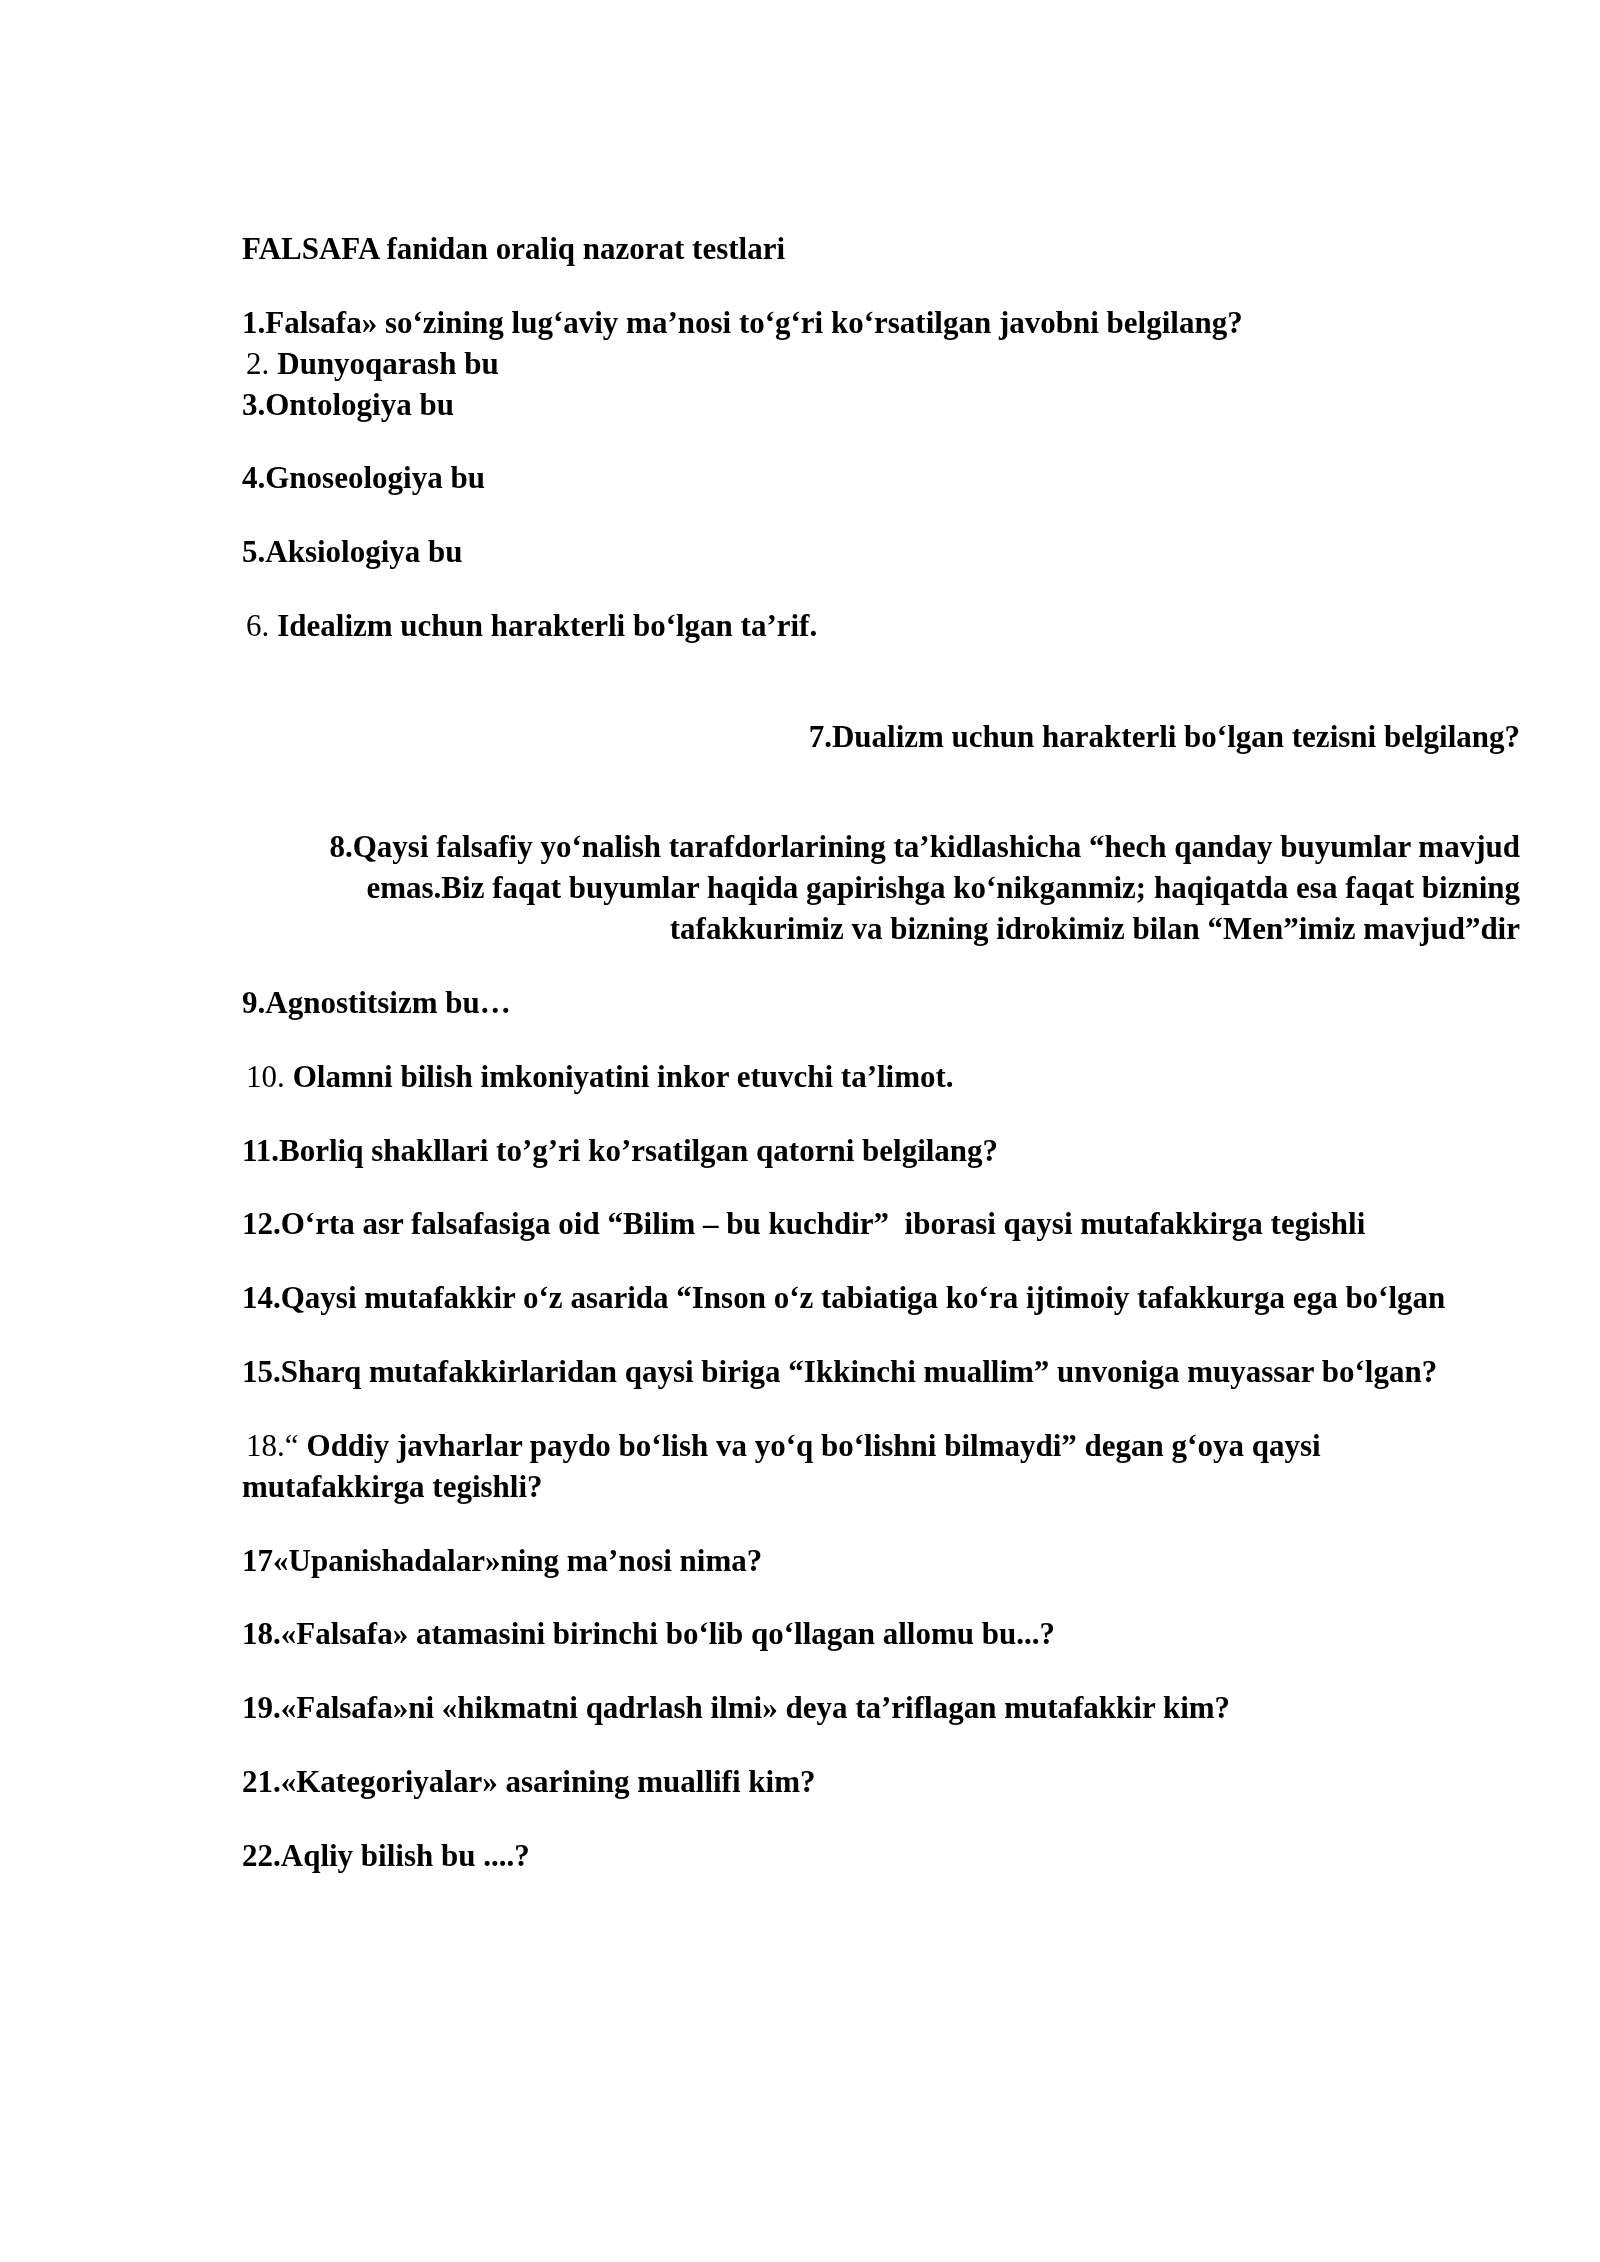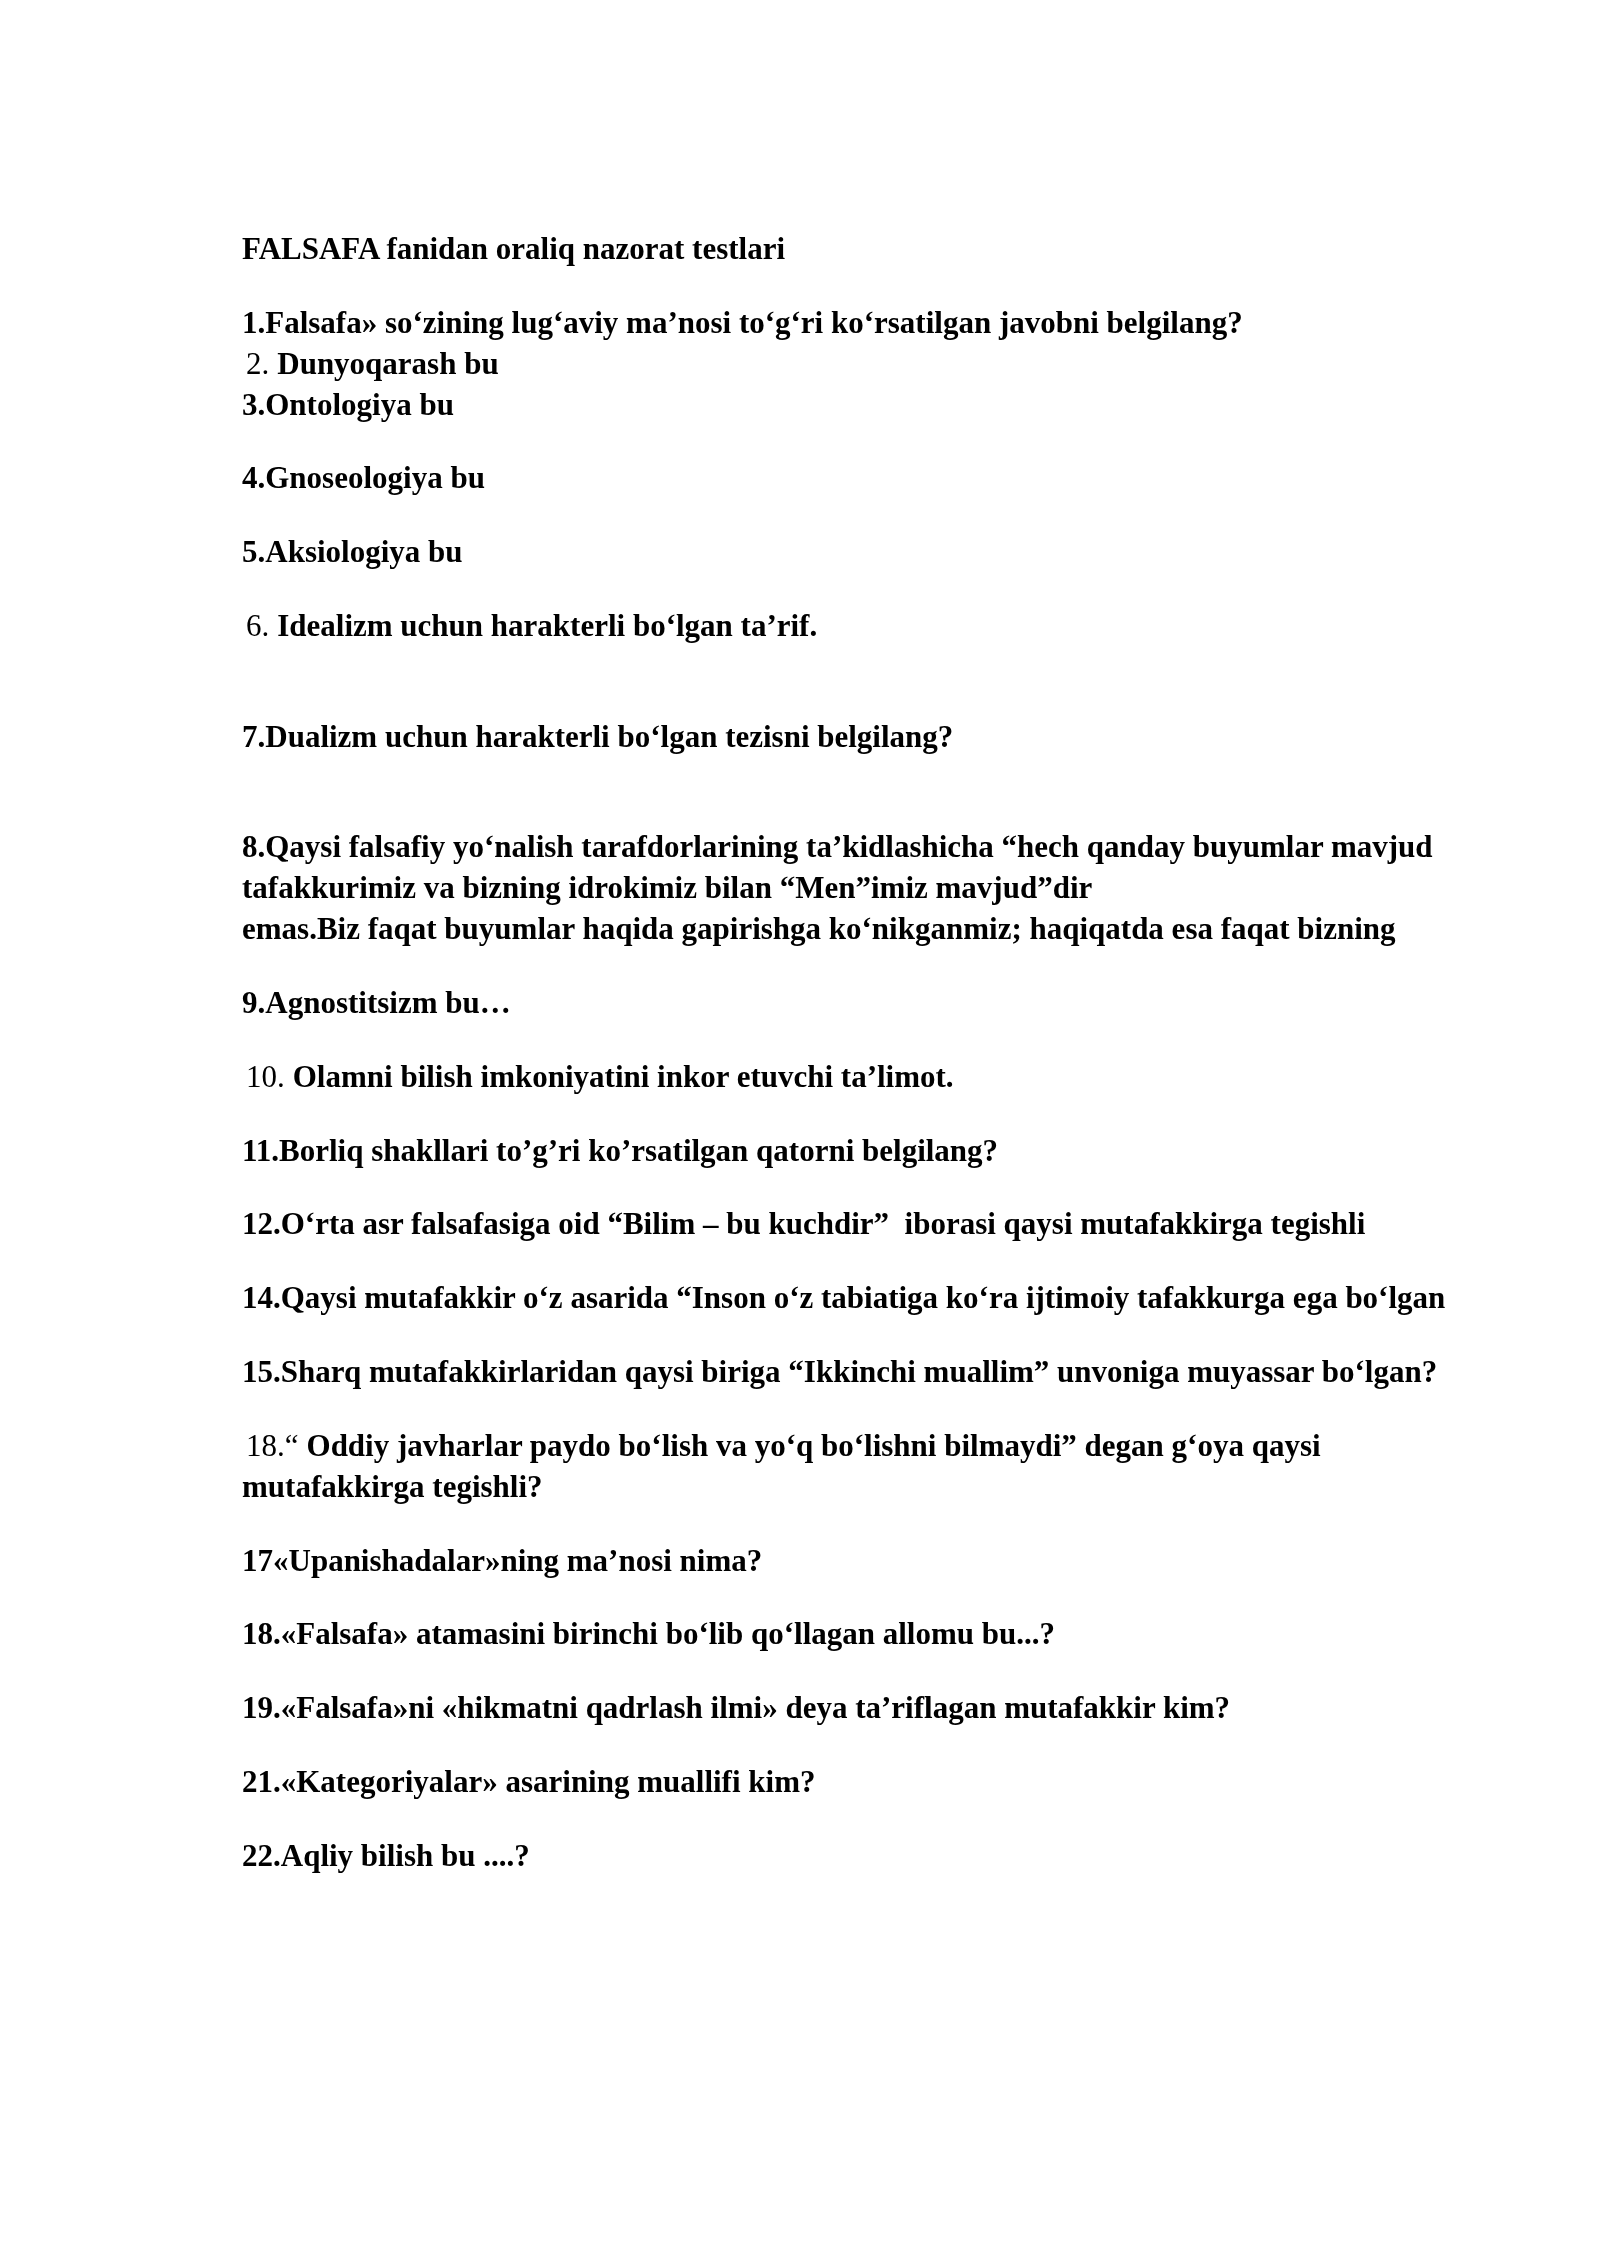--- a/index.html
+++ b/index.html
@@ -17,21 +17,21 @@
     font-family: "Liberation Serif", "DejaVu Serif", serif;
     font-weight: 700;
     font-size: 31px;
     line-height: 36.9px;
     color: #000000;
   }
   .para { margin: 0; }
   .line { white-space: pre; }
   .plain { font-weight: 400; }
   .g1 { margin-top: 36.9px; }
-  .g2 { margin-top: 73.8px; }
+  .g2 { margin-top: 73.8px; text-align: right; }
 </style>
 </head>
 <body>
 
 <div class="page">
 
   <div class="para">
     <div class="line">FALSAFA fanidan oraliq nazorat testlari</div>
   </div>
 
@@ -58,22 +58,22 @@
   <div class="para g1">
     <div class="line"><span class="plain">6.</span><span>Idealizm uchun harakterli bo‘lgan ta’rif.</span></div>
   </div>
 
   <div class="para g2">
     <div class="line">7.Dualizm uchun harakterli bo‘lgan tezisni belgilang?</div>
   </div>
 
   <div class="para g2">
     <div class="line">8.Qaysi falsafiy yo‘nalish tarafdorlarining ta’kidlashicha “hech qanday buyumlar mavjud</div>
+    <div class="line">emas.Biz faqat buyumlar haqida gapirishga ko‘nikganmiz; haqiqatda esa faqat bizning</div>
     <div class="line">tafakkurimiz va bizning idrokimiz bilan “Men”imiz mavjud”dir</div>
-    <div class="line">emas.Biz faqat buyumlar haqida gapirishga ko‘nikganmiz; haqiqatda esa faqat bizning</div>
   </div>
 
   <div class="para g1">
     <div class="line">9.Agnostitsizm bu…</div>
   </div>
 
   <div class="para g1">
     <div class="line"><span class="plain">10.</span><span>Olamni bilish imkoniyatini inkor etuvchi ta’limot.</span></div>
   </div>
 

